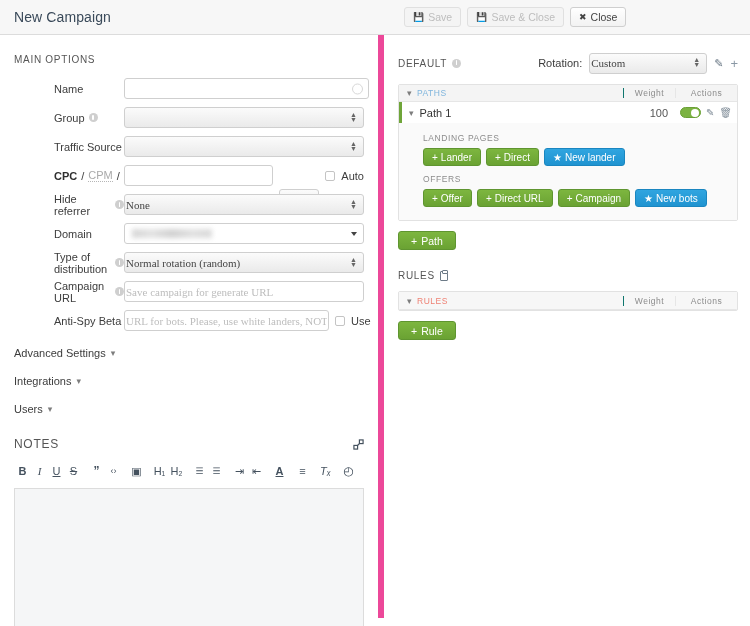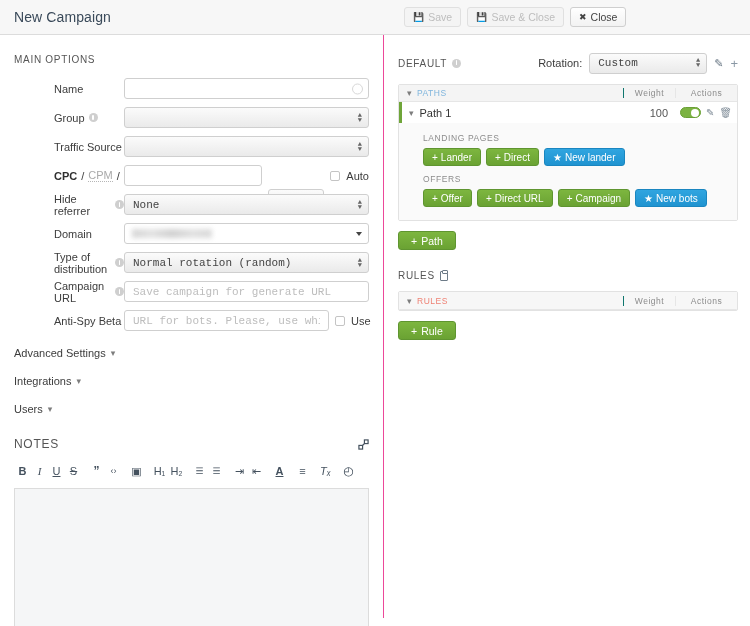--- a/index.html
+++ b/index.html
@@ -51,21 +51,21 @@
     background:#f4f4f4;
     cursor:default;
   }
   .tb-ico { font-size:9px; line-height:1; display:inline-block; }
   .tb-btn.disabled .tb-ico { color:#c9c9c9; }
 
   
   .body { flex:1; display:flex; min-height:0; }
   .left {
     width:384px; min-width:384px;
-    border-right:1px solid #ec4899;
+    border-right:6px solid #ec4899;
     padding:0 14px;
     position:relative;
     background:#fff;
   }
   .right { flex:1; padding:0 12px 0 14px; background:#fff; }
 
   
   .sec-title {
     font-size:10px;
     letter-spacing:.7px;
@@ -95,22 +95,22 @@
   }
 
   .dotted { color:#a9a9a9; border-bottom:1px dotted #b6b6b6; }
   .strong-lbl { color:#2f2f2f; font-weight:bold; }
 
   input.txt, .sel {
     height:21px;
     border:1px solid #cfcfcf;
     border-radius:3px;
     font-size:11px;
-    font-family:Liberation Mono, monospace;
-    padding:0 8px;
+    font-family:Liberation Serif, serif;
+    padding:0 1px;
     color:#444;
     background:#fff;
     outline:none;
     width:100%;
   }
   input.txt::placeholder { color:#bdbdbd; }
   .sel {
     background:linear-gradient(#fbfbfb,#eaeaea);
     display:flex; align-items:center;
     position:relative;

